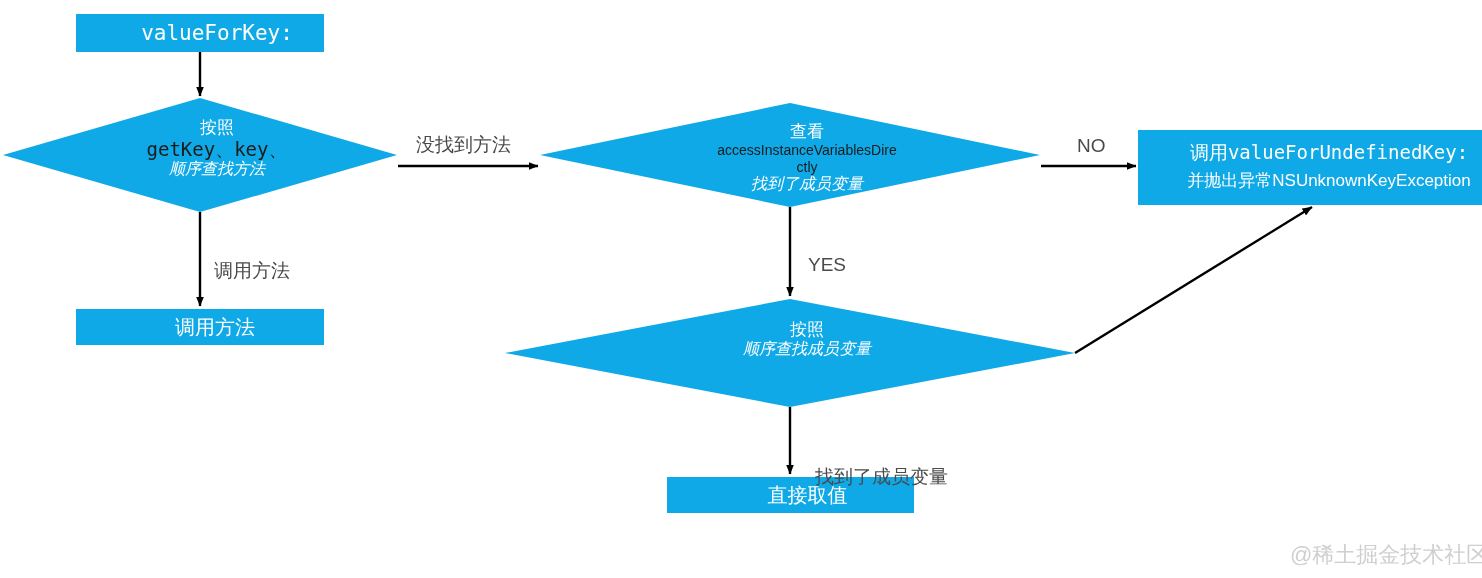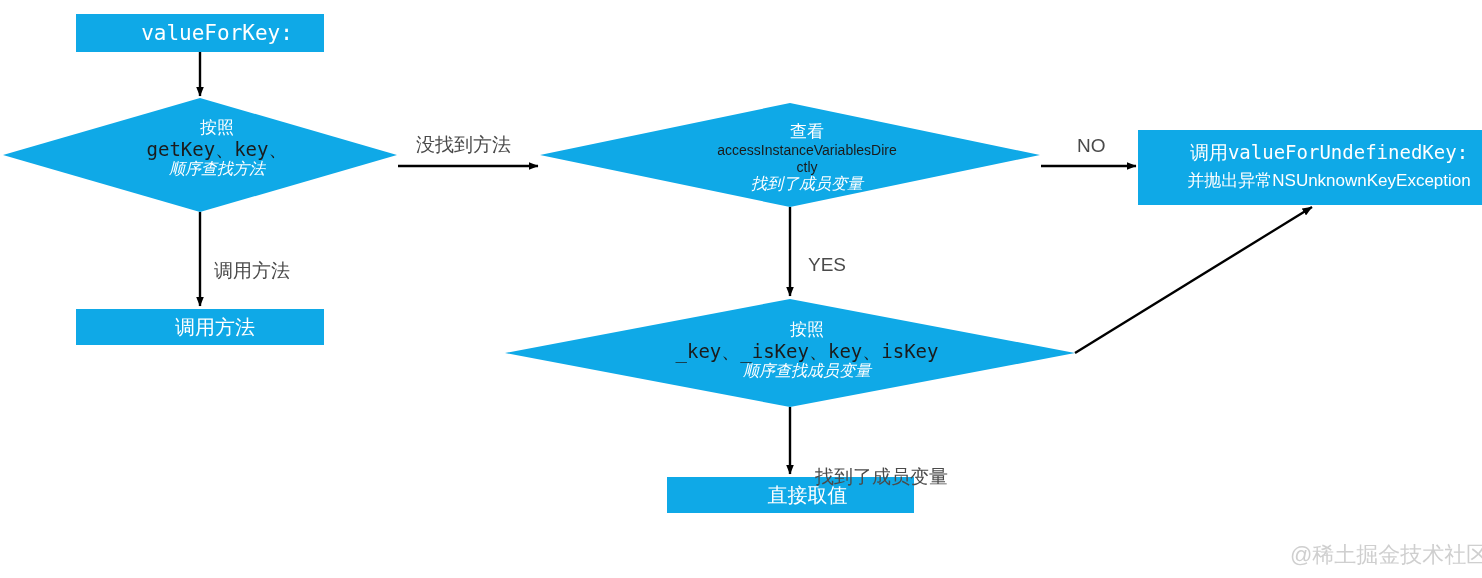--- a/index.html
+++ b/index.html
@@ -117,21 +117,20 @@
 
   <div class="node-text" style="left:590px; top:122px; width:400px;">
     <div class="sans t-white line-a">查看</div>
     <div class="sans t-dark" style="font-size:14px;">accessInstanceVariablesDire</div>
     <div class="sans t-dark" style="font-size:14px;">ctly</div>
     <div class="sans t-white line-c">找到了成员变量</div>
   </div>
 
   <div class="node-text" style="left:590px; top:320px; width:400px;">
     <div class="sans t-white line-a">按照</div>
-    <div class="mono t-dark line-b">_key、_isKey、key、isKey</div>
     <div class="sans t-white line-c">顺序查找成员变量</div>
   </div>
 
   <div class="node-text sans t-white" style="left:667px; top:484px; width:247px; font-size:20px;">直接取值</div>
 
   <div class="node-text" style="left:1138px; top:141px; width:348px;">
     <div class="box-line-1 t-white">
       <span class="sans">调用</span><span class="mono">valueForUndefinedKey:</span>
     </div>
     <div class="box-line-2 sans t-white" style="margin-top:7px;">并抛出异常NSUnknownKeyException</div>

